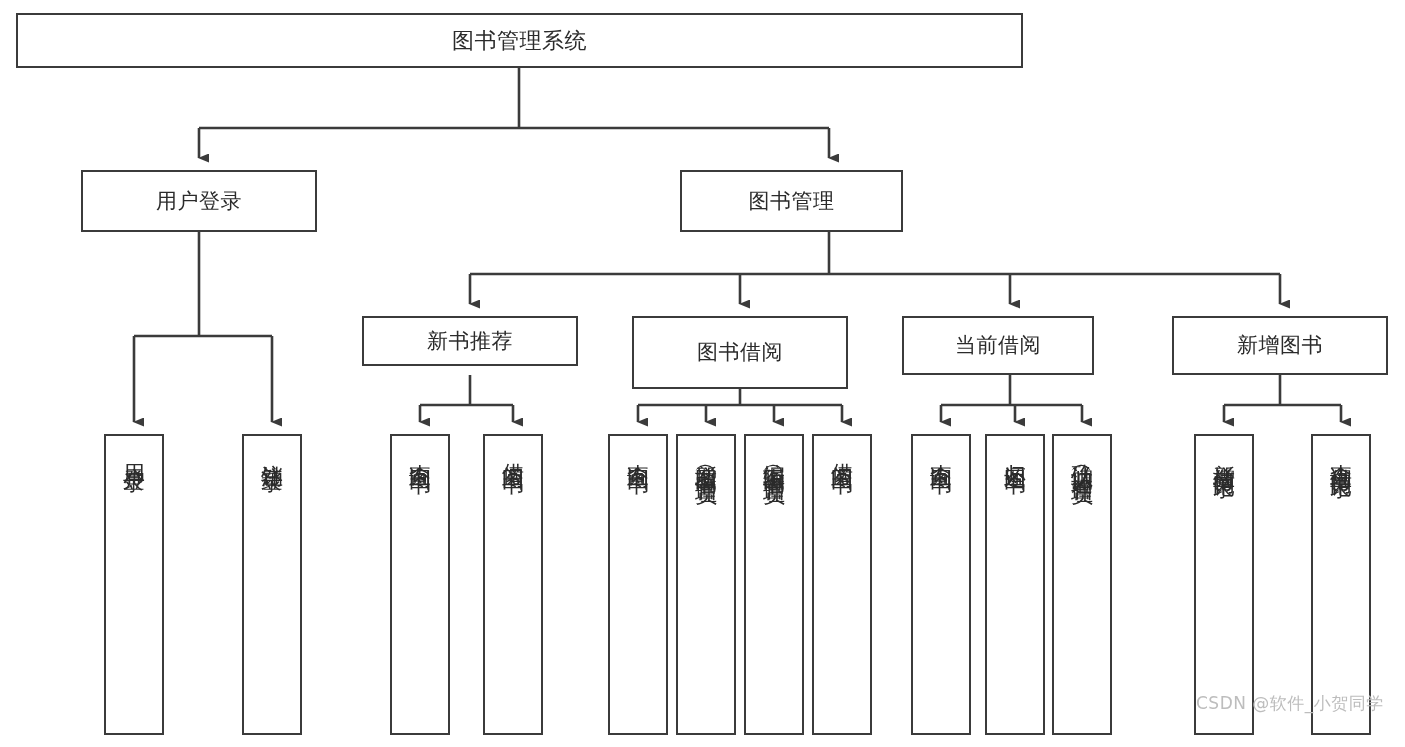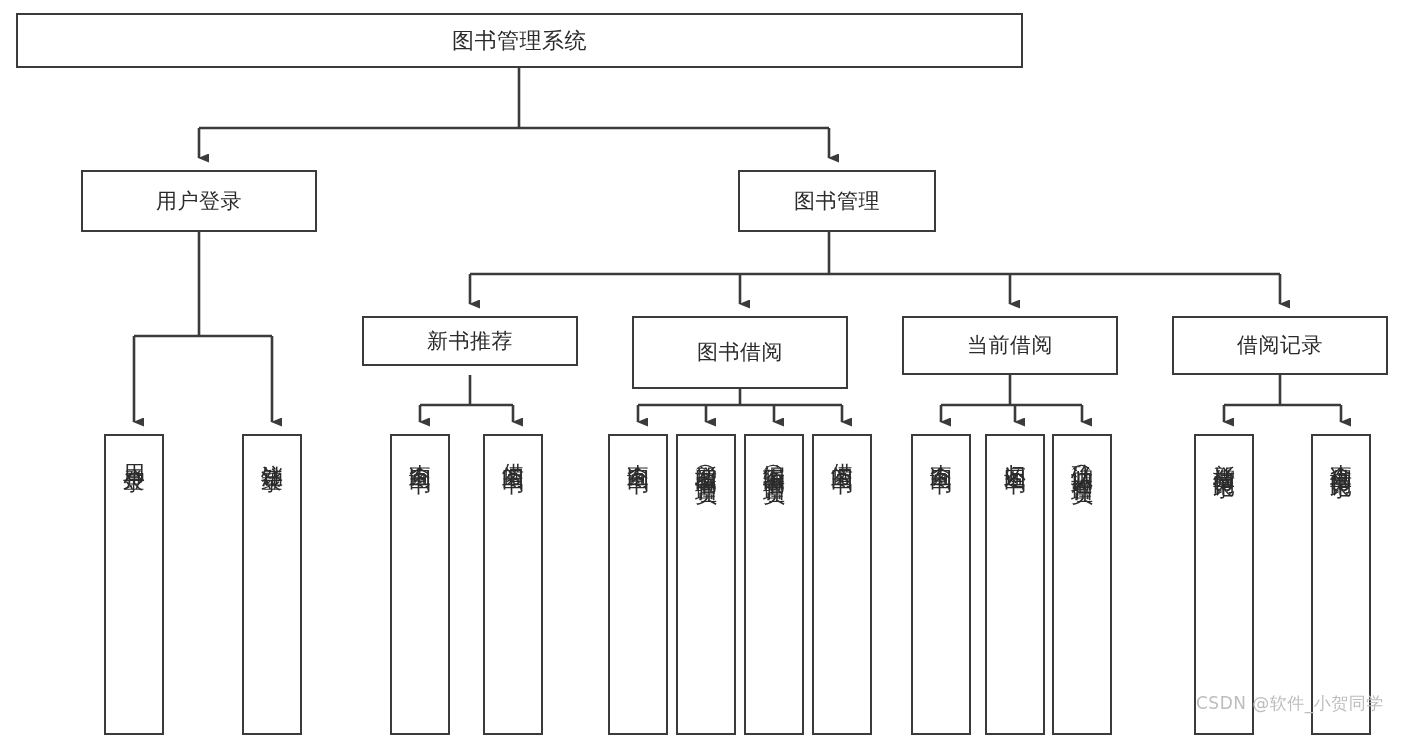--- a/index.html
+++ b/index.html
@@ -129,35 +129,35 @@
     </g>
   </svg>
 
   <div class="node horiz root" style="left: 16px; top: 13px; width: 1007px; height: 55px;">
     <span class="lbl">图书管理系统</span>
   </div>
 
   <div class="node horiz" style="left: 81px; top: 170px; width: 236px; height: 62px;">
     <span class="lbl">用户登录</span>
   </div>
-  <div class="node horiz" style="left: 738px; top: 170px; width: 198px; height: 62px;">
+  <div class="node horiz" style="left: 680px; top: 170px; width: 223px; height: 62px;">
     <span class="lbl">图书管理</span>
   </div>
 
   <div class="node horiz" style="left: 362px; top: 316px; width: 216px; height: 50px;">
     <span class="lbl">新书推荐</span>
   </div>
   <div class="node horiz" style="left: 632px; top: 316px; width: 216px; height: 73px;">
     <span class="lbl">图书借阅</span>
   </div>
-  <div class="node horiz" style="left: 902px; top: 316px; width: 216px; height: 59px;">
+  <div class="node horiz" style="left: 902px; top: 316px; width: 192px; height: 59px;">
     <span class="lbl">当前借阅</span>
   </div>
   <div class="node horiz" style="left: 1172px; top: 316px; width: 216px; height: 59px;">
-    <span class="lbl">借阅记录</span>
+    <span class="lbl">新增图书</span>
   </div>
 
   <div class="node vert" style="left: 104px; top: 434px; width: 60px; height: 301px;">
     <span class="lbl">用户登录</span>
   </div>
   <div class="node vert" style="left: 242px; top: 434px; width: 60px; height: 301px;">
     <span class="lbl">注销登录</span>
   </div>
   <div class="node vert" style="left: 390px; top: 434px; width: 60px; height: 301px;">
     <span class="lbl">查询图书</span>

